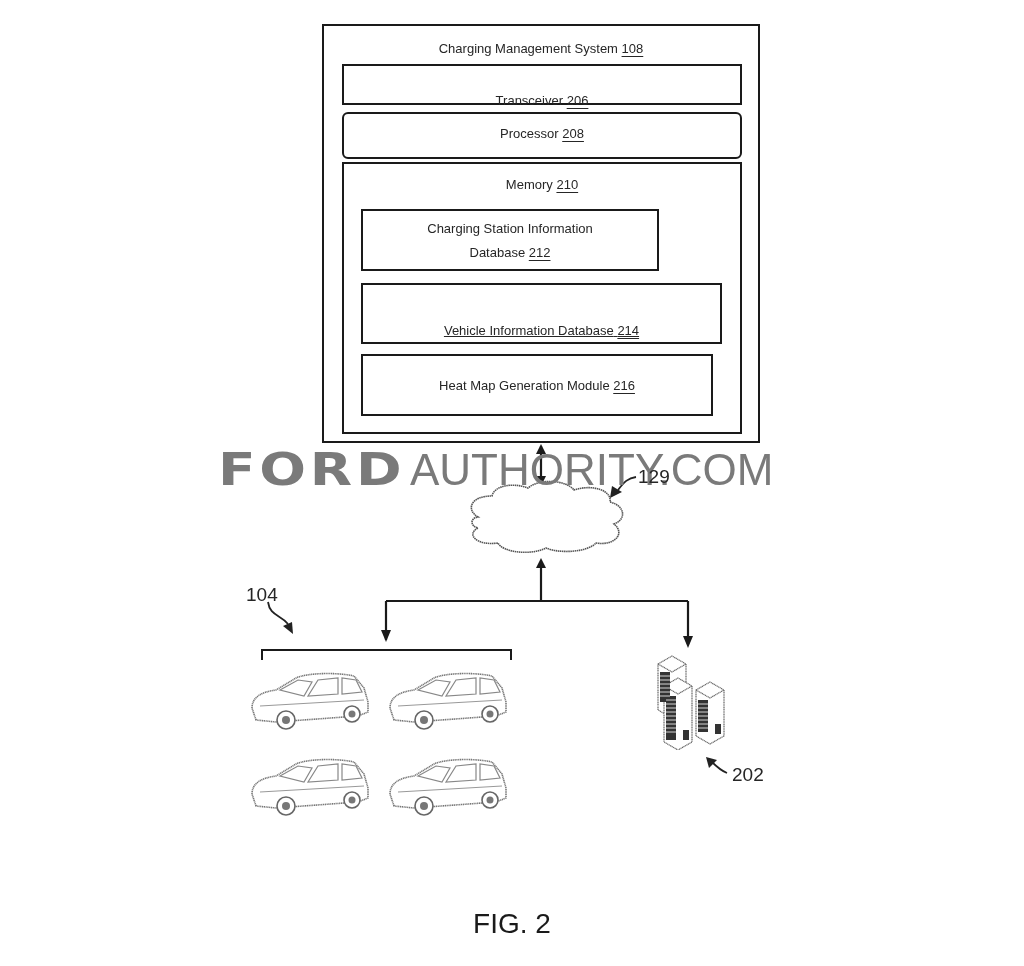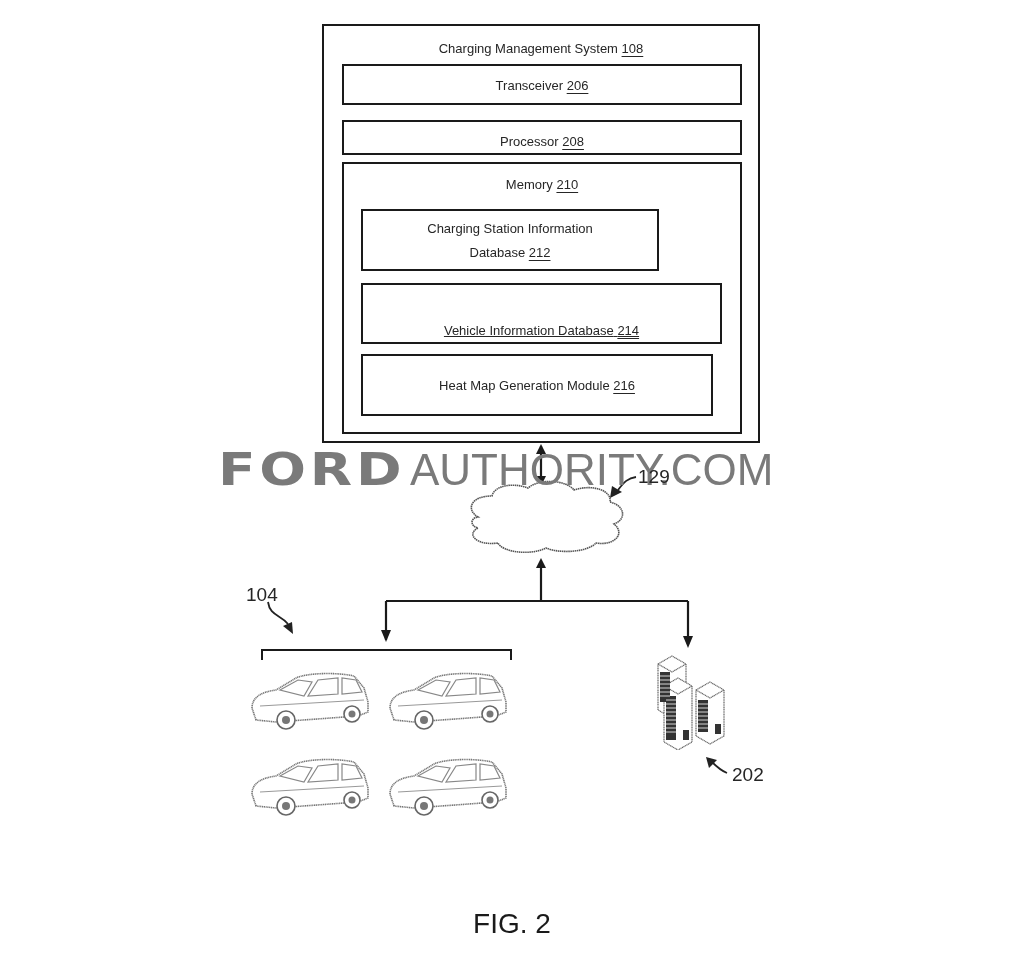--- a/index.html
+++ b/index.html
@@ -23,27 +23,27 @@
 <body>
 
 <div class="box" style="left:322px; top:24px; width:438px; height:419px;">
   <div class="lbl" style="top:11px;">
     <span>Charging Management System</span>
     <span class="ref">108</span>
   </div>
 </div>
 
 <div class="box" style="left:342px; top:64px; width:400px; height:41px;">
-  <div class="lbl" style="top:8px;">
+  <div class="lbl" style="top:23px;">
     <span>Transceiver</span>
     <span class="ref">206</span>
   </div>
 </div>
 
-<div class="box" style="left:342px; top:120px; width:400px; height:35px;">
+<div class="box" style="left:342px; top:112px; width:400px; height:47px;border-radius:6px;">
   <div class="lbl" style="top:8px;">
     <span>Processor</span>
     <span class="ref">208</span>
   </div>
 </div>
 
 <div class="box" style="left:342px; top:162px; width:400px; height:272px;">
   <div class="lbl" style="top:9px;">
     <span>Memory</span>
     <span class="ref">210</span>

